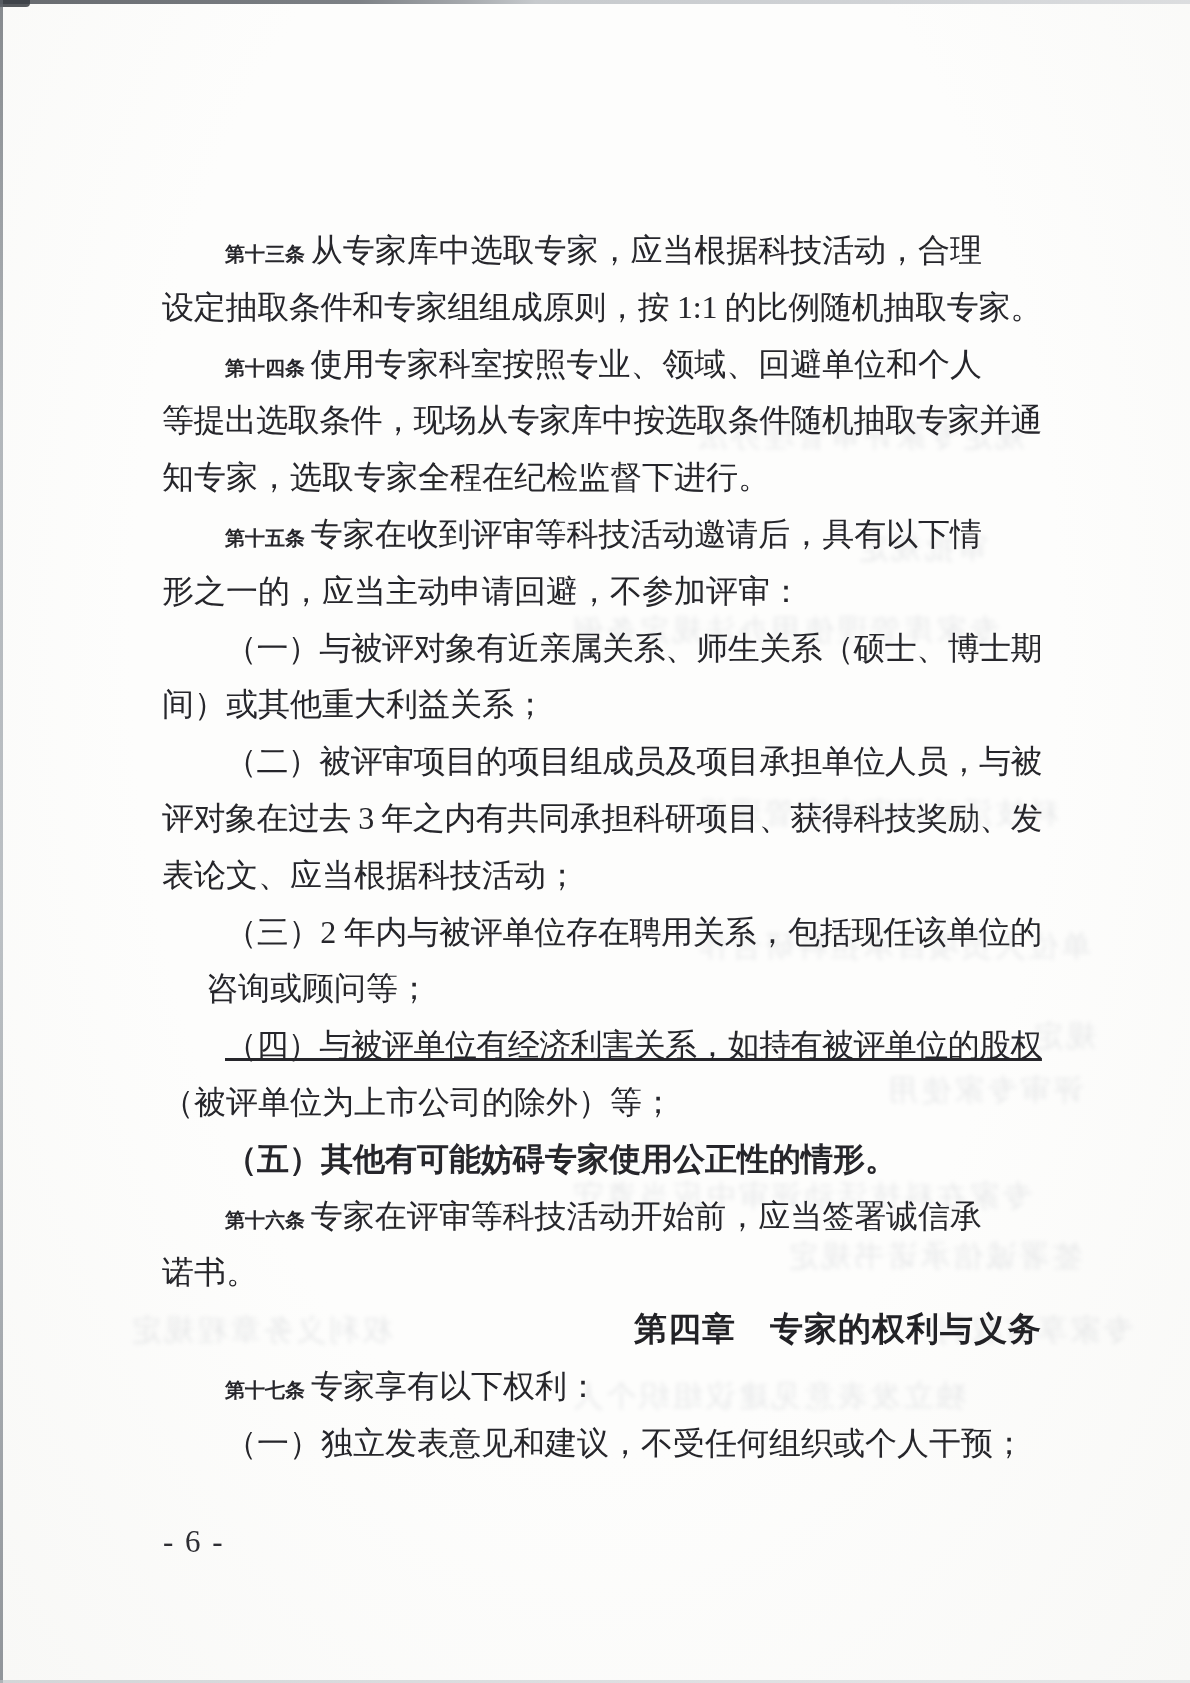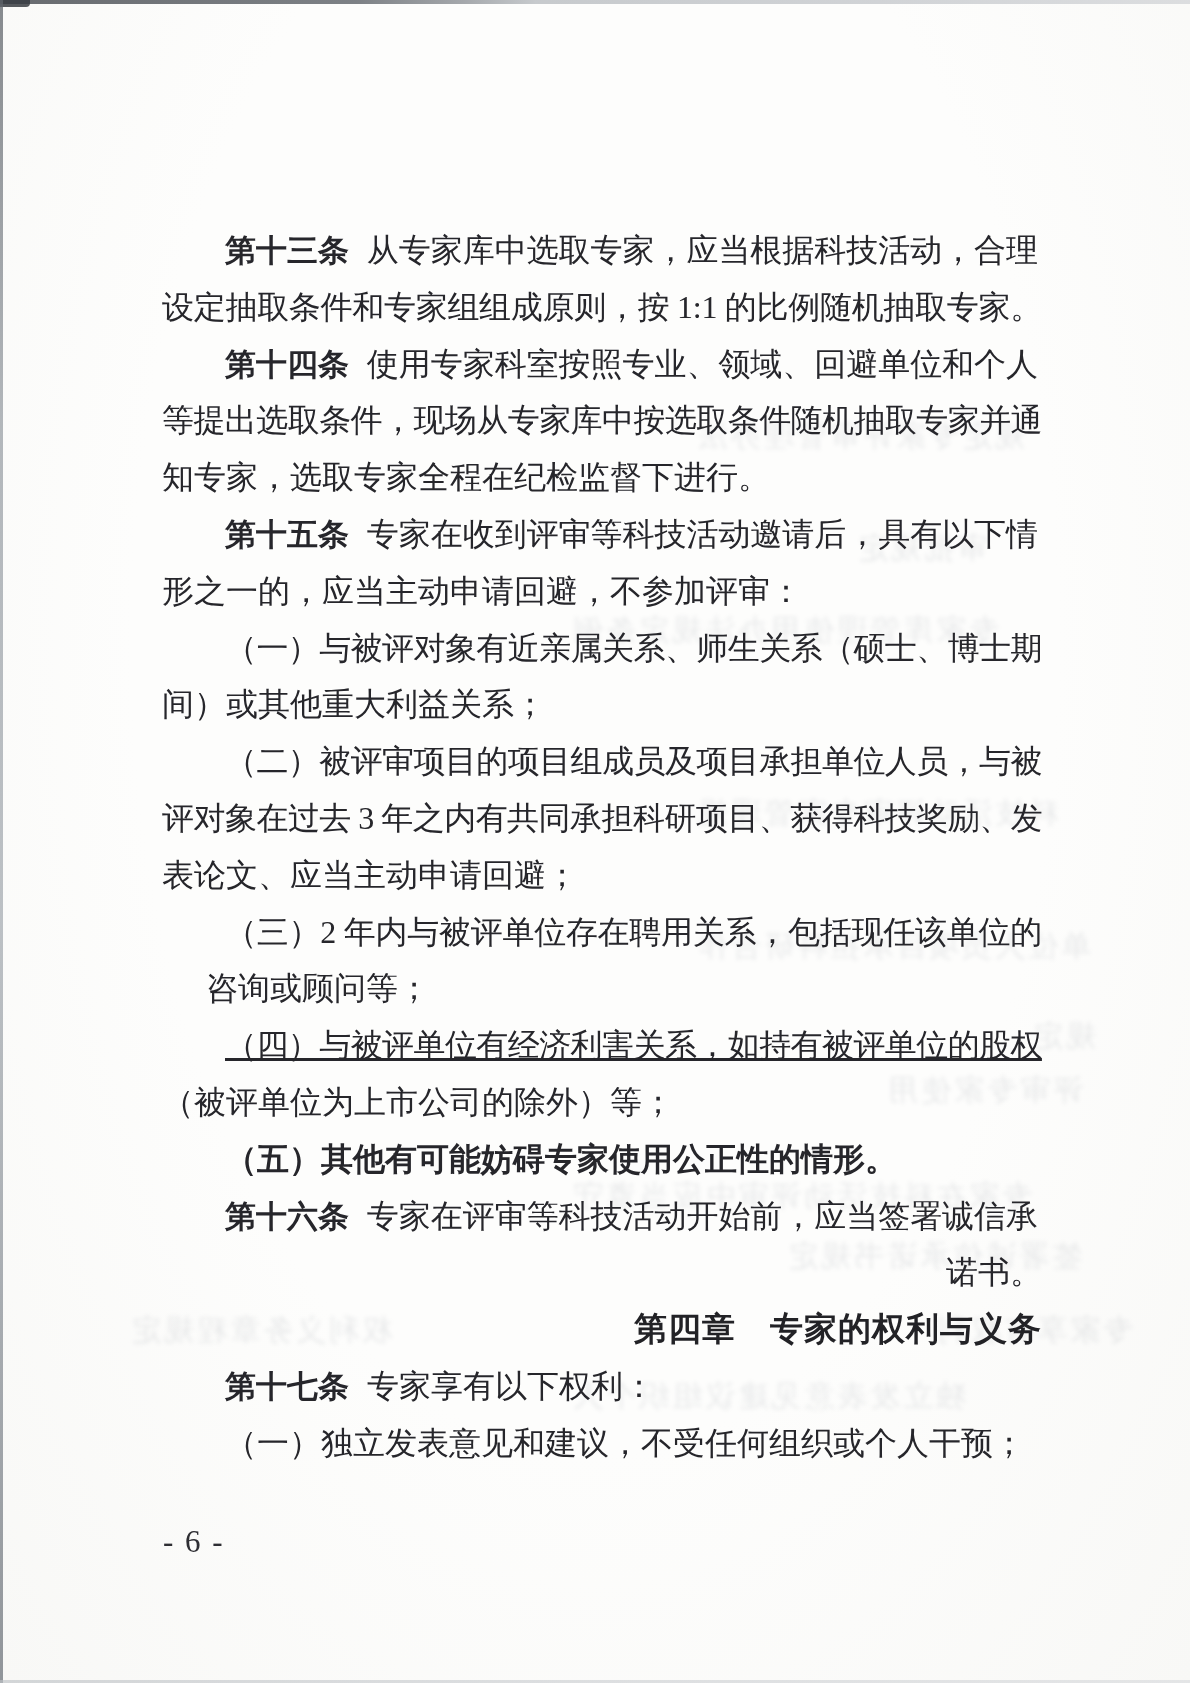--- a/index.html
+++ b/index.html
@@ -25,21 +25,21 @@
 
   
   .ghost{position:absolute;font-size:30px;line-height:1.2;color:#79808b;opacity:.15;
     filter:blur(2px);transform:scaleX(-1);white-space:nowrap;letter-spacing:3px;}
 
   
   .content{position:absolute;left:162px;top:222px;width:880px;}
   .line{height:56.8px;line-height:56.8px;font-size:32px;color:#26262b;
     white-space:nowrap;letter-spacing:1px;}
   .line.indent{padding-left:63px;}
-  .line .art{font-weight:bold;font-size:31px;margin-right:18px;}
+  .line .art{font-weight:bold;font-size:20px;margin-right:6px;}
   .line.heading{text-align:right;padding-left:0;
     font-family:"Liberation Sans","DejaVu Sans",sans-serif;font-weight:bold;font-size:33px;
     color:#222226;}
   .page-number{position:absolute;left:163px;top:1514px;height:56px;line-height:56px;
     font-size:31px;letter-spacing:2px;color:#2e2e33;}
 </style>
 </head>
 <body>
 
 <div class="page">
@@ -68,27 +68,27 @@
       <div class="line" style="letter-spacing: -0.29px;"><span>设定抽取条件和专家组组成原则，按 1:1 的比例随机抽取专家。</span></div>
       <div class="line indent" style="letter-spacing: -0.04px;"><span class="art">第十四条</span><span>使用专家科室按照专业、领域、回避单位和个人</span></div>
       <div class="line" style="letter-spacing: -0.57px;"><span>等提出选取条件，现场从专家库中按选取条件随机抽取专家并通</span></div>
       <div class="line" style="letter-spacing: 0px;"><span>知专家，选取专家全程在纪检监督下进行。</span></div>
       <div class="line indent" style="letter-spacing: -0.04px;"><span class="art">第十五条</span><span>专家在收到评审等科技活动邀请后，具有以下情</span></div>
       <div class="line" style="letter-spacing: 0px;"><span>形之一的，应当主动申请回避，不参加评审：</span></div>
       <div class="line indent" style="letter-spacing: -0.58px;"><span>（一）与被评对象有近亲属关系、师生关系（硕士、博士期</span></div>
       <div class="line" style="letter-spacing: 0px;"><span>间）或其他重大利益关系；</span></div>
       <div class="line indent" style="letter-spacing: -0.58px;"><span>（二）被评审项目的项目组成员及项目承担单位人员，与被</span></div>
       <div class="line" style="letter-spacing: -0.53px;"><span>评对象在过去 3 年之内有共同承担科研项目、获得科技奖励、发</span></div>
-      <div class="line" style="letter-spacing: 0px;"><span>表论文、应当主动申请回避；</span></div>
-      <div class="line indent" style="letter-spacing: -0.26px;"><span>（三）2 年内与被评单位存在聘用关系，包括现任该单位的</span></div>
+      <div class="line" style="letter-spacing: 0px;"><span>表论文、应当根据科技活动；</span></div>
+      <div class="line indent" style="letter-spacing: -0.26px; text-align: right;"><span>（三）2 年内与被评单位存在聘用关系，包括现任该单位的</span></div>
       <div class="line" style="letter-spacing: 0px; margin-left: 44px;"><span>咨询或顾问等；</span></div>
       <div class="line indent" style="letter-spacing: -0.58px; text-decoration: underline;"><span>（四）与被评单位有经济利害关系，如持有被评单位的股权</span></div>
       <div class="line" style="letter-spacing: 0px;"><span>（被评单位为上市公司的除外）等；</span></div>
       <div class="line indent" style="letter-spacing: 0px; font-weight: bold;"><span>（五）其他有可能妨碍专家使用公正性的情形。</span></div>
       <div class="line indent" style="letter-spacing: -0.04px;"><span class="art">第十六条</span><span>专家在评审等科技活动开始前，应当签署诚信承</span></div>
-      <div class="line" style="letter-spacing: 0px; text-align: right;"><span>诺书。</span></div>
+      <div class="line" style="letter-spacing: 0px;"><span>诺书。</span></div>
       <div class="line heading"><span>第四章　专家的权利与义务</span></div>
       <div class="line indent" style="letter-spacing: 0px;"><span class="art">第十七条</span><span>专家享有以下权利：</span></div>
       <div class="line indent" style="letter-spacing: 0px;"><span>（一）独立发表意见和建议，不受任何组织或个人干预；</span></div>
     </div>
 
   <div class="page-number">- 6 -</div>
 </div>
 
 </body></html>

